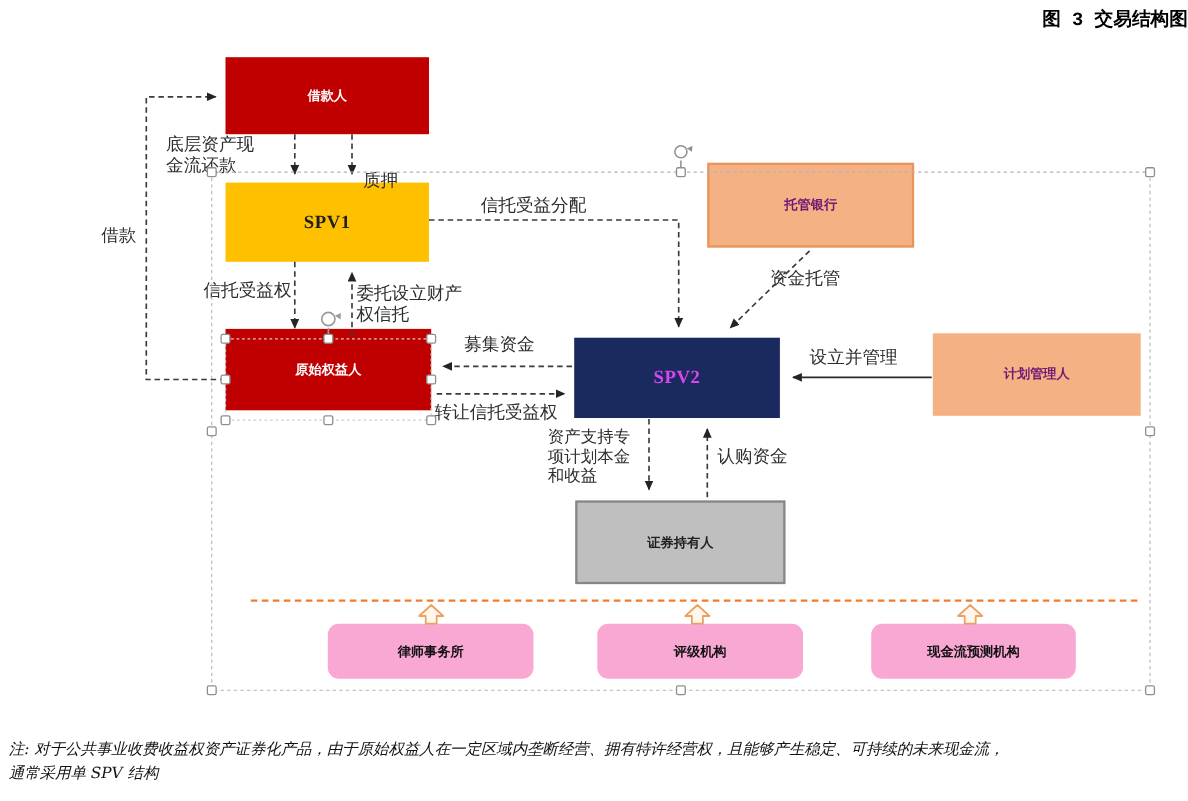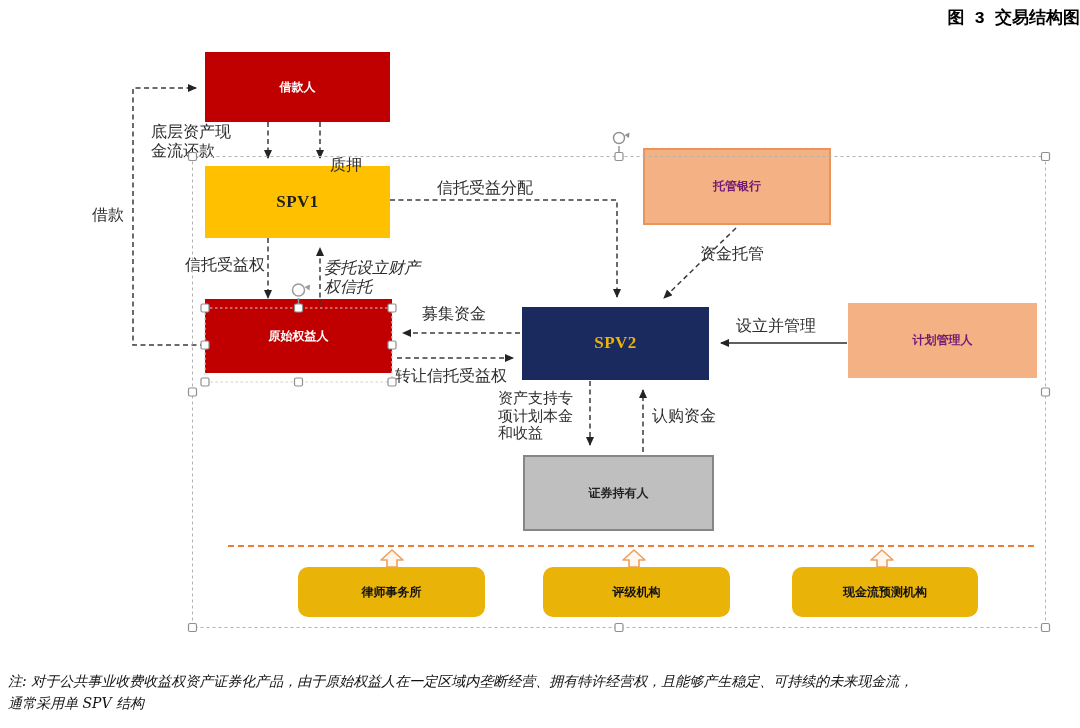--- a/index.html
+++ b/index.html
@@ -6,25 +6,25 @@
   .canvas{position:relative;width:1080px;height:728px;background:#fff;overflow:hidden;
           font-family:"Liberation Sans",sans-serif;}
   .title{position:absolute;top:6px;left:0;width:100%;text-align:right;
          font-family:Liberation Mono, monospace;font-weight:bold;font-size:17px;color:#000;}
   .node{position:absolute;display:flex;align-items:center;justify-content:center;
         box-sizing:border-box;text-align:center;}
   .node .nlabel{font-weight:bold;font-size:12px;line-height:1.2;}
   .en .nlabel{font-family:"Liberation Serif",serif;font-size:17px;letter-spacing:.5px;}
   .red{background:#C00000;color:#fff;}
   .gold{background:#FFC000;color:#1f1f1f;}
-  .navy{background:#1B2A5E;color:#eab308;}
+  .navy{background:#1B2A5E;color:#d946ef;}
   .orange{background:#F4B183;color:#701a75;}
   .orange-b{border:2px solid #E8945A;}
   .grayb{background:#BFBFBF;border:2px solid #868686;color:#1f1f1f;}
-  .blue{background:#eab308;color:#111;border-radius:10px;}
+  .blue{background:#f9a8d4;color:#111;border-radius:10px;}
   .lbl{position:absolute;font-size:16px;color:#2e2e2e;white-space:pre-line;line-height:19px;}
   .lbl.small{font-size:15px;line-height:17.5px;}
   .overlay{position:absolute;left:0;top:0;pointer-events:none;}
   .notes{position:absolute;left:8px;top:648px;width:1068px;
          font-family:"DejaVu Serif",serif;font-style:italic;font-size:14px;
          line-height:22px;color:#111;white-space:pre-line;}
 </style>
 </head>
 <body>
 
@@ -61,21 +61,21 @@
   </div>
   <div class="node blue" style="left:792px;top:567px;width:186px;height:50px;">
     <span class="nlabel">现金流预测机构</span>
   </div>
 
   <div class="lbl" style="left:92px;top:205px;">借款</div>
   <div class="lbl" style="left:151px;top:122px;">底层资产现
 金流还款</div>
   <div class="lbl" style="left:330px;top:130px;margin-top:25px;">质押</div>
   <div class="lbl" style="left:185px;top:255px;">信托受益权</div>
-  <div class="lbl" style="left:324px;top:258px;font-style:italic;">委托设立财产
+  <div class="lbl" style="left:324px;top:258px;">委托设立财产
 权信托</div>
   <div class="lbl" style="left:437px;top:178px;">信托受益分配</div>
   <div class="lbl" style="left:700px;top:244px;">资金托管</div>
   <div class="lbl" style="left:422px;top:304px;">募集资金</div>
   <div class="lbl" style="left:395px;top:366px;">转让信托受益权</div>
   <div class="lbl small" style="left:498px;top:389px;">资产支持专
 项计划本金
 和收益</div>
   <div class="lbl" style="left:652px;top:406px;">认购资金</div>
   <div class="lbl" style="left:736px;top:316px;">设立并管理</div>

